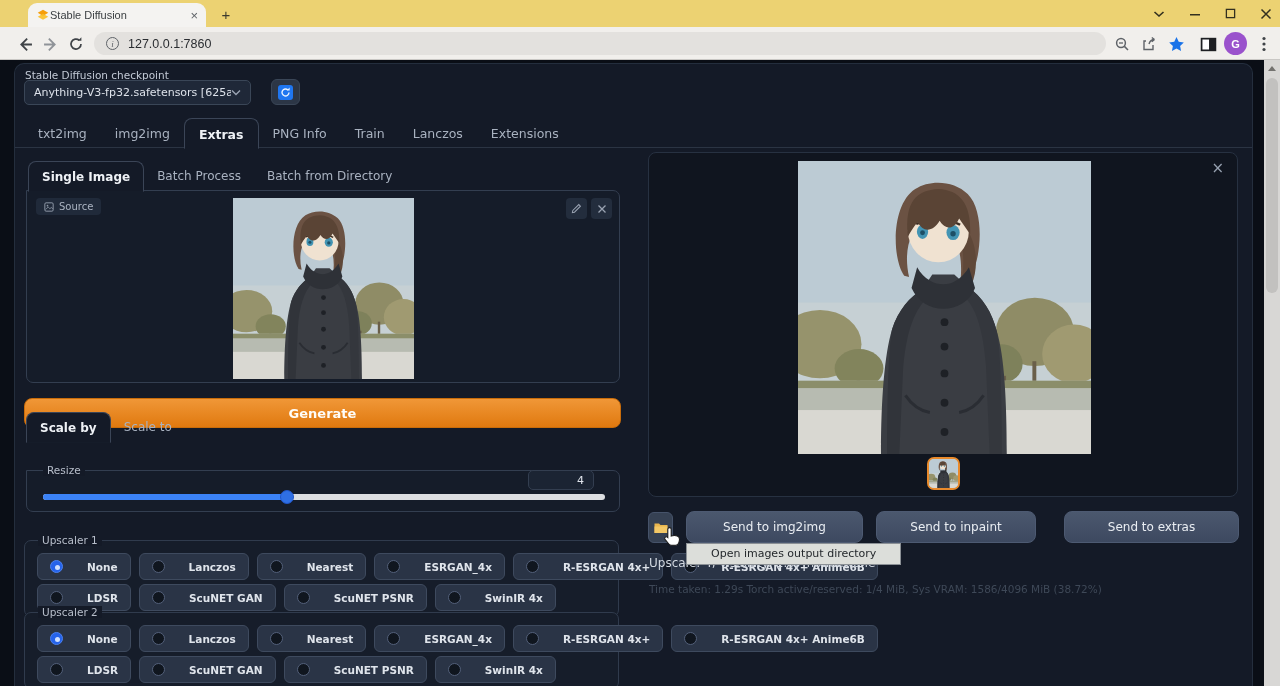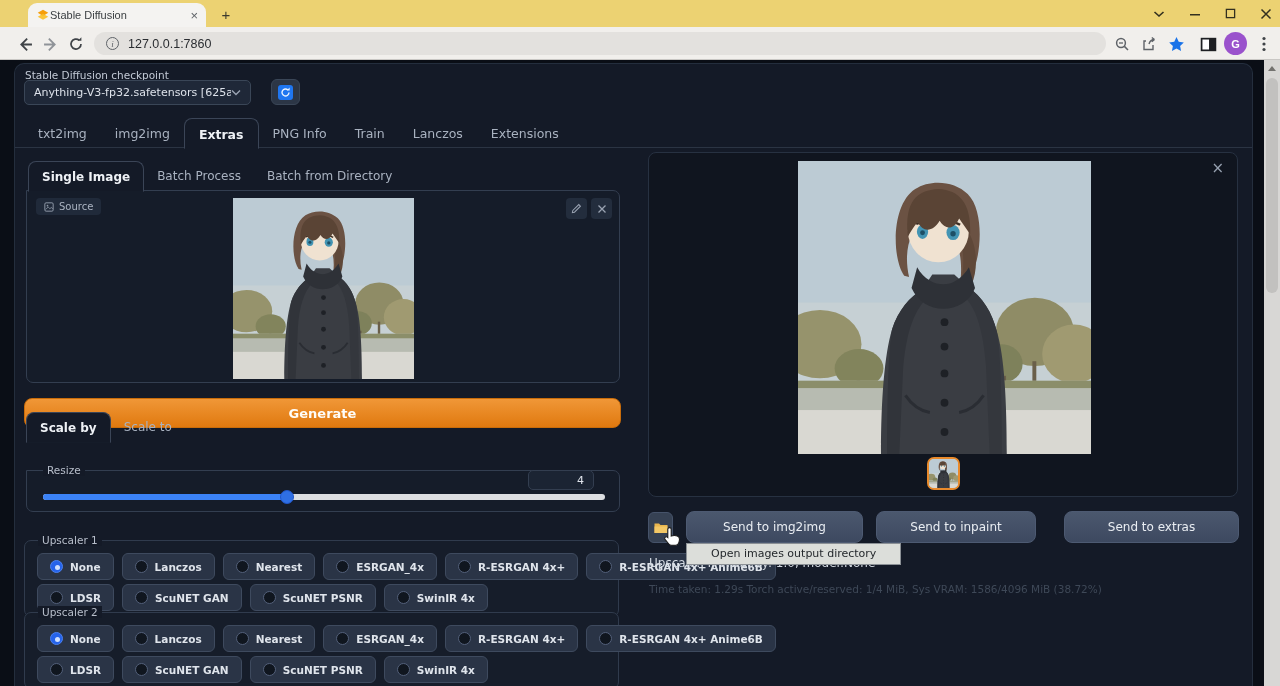--- a/index.html
+++ b/index.html
@@ -81,21 +81,21 @@
   .slider-track { position:absolute; left:16px; top:23px; width:562px; height:6px; border-radius:3px; background:#dcdee1; }
   .slider-fill { position:absolute; left:0; top:0; width:244px; height:6px; border-radius:3px 0 0 3px; background:#3b82f6; }
   .slider-handle { position:absolute; left:237px; top:-4px; width:14px; height:14px; border-radius:50%;
     background:#2f6fe4; border:1px solid #1f55c8; }
 
   .upscaler-group { position:absolute; left:24px; width:595px; height:77px; background:#161d2a;
     border:1px solid #303b4d; border-radius:7px; z-index:2; }
   .upscaler-legend { position:absolute; left:13px; top:-7px; font-size:10.5px; color:#b8bfcb;
     background:#141a27; padding:0 4px; }
   .pill-row { position:absolute; left:12px; display:flex; gap:8px; }
-  .pill { height:27px; display:inline-flex; align-items:center; gap:7px; padding:0 12px;
+  .pill { height:27px; display:inline-flex; align-items:center; gap:24px; padding:0 12px;
     background:#2a3446; border:1px solid #3e4a5e; border-radius:6px;
     font-size:10.5px; font-weight:bold; color:#dfe4eb; white-space:nowrap; }
   .radio { width:13px; height:13px; border-radius:50%; background:#10161f; border:1px solid #53607a; position:relative; flex:0 0 13px; }
   .pill.selected .radio { background:#2563eb; border-color:#4c82f0; }
   .pill.selected .radio::after { content:""; position:absolute; left:4px; top:4px; width:5px; height:5px;
     border-radius:50%; background:#cfe0ff; }
 
   
   .gallery-panel { position:absolute; left:648px; top:92px; width:590px; height:345px; background:#10151f;
     border:1px solid #273141; border-radius:8px; z-index:2; }

